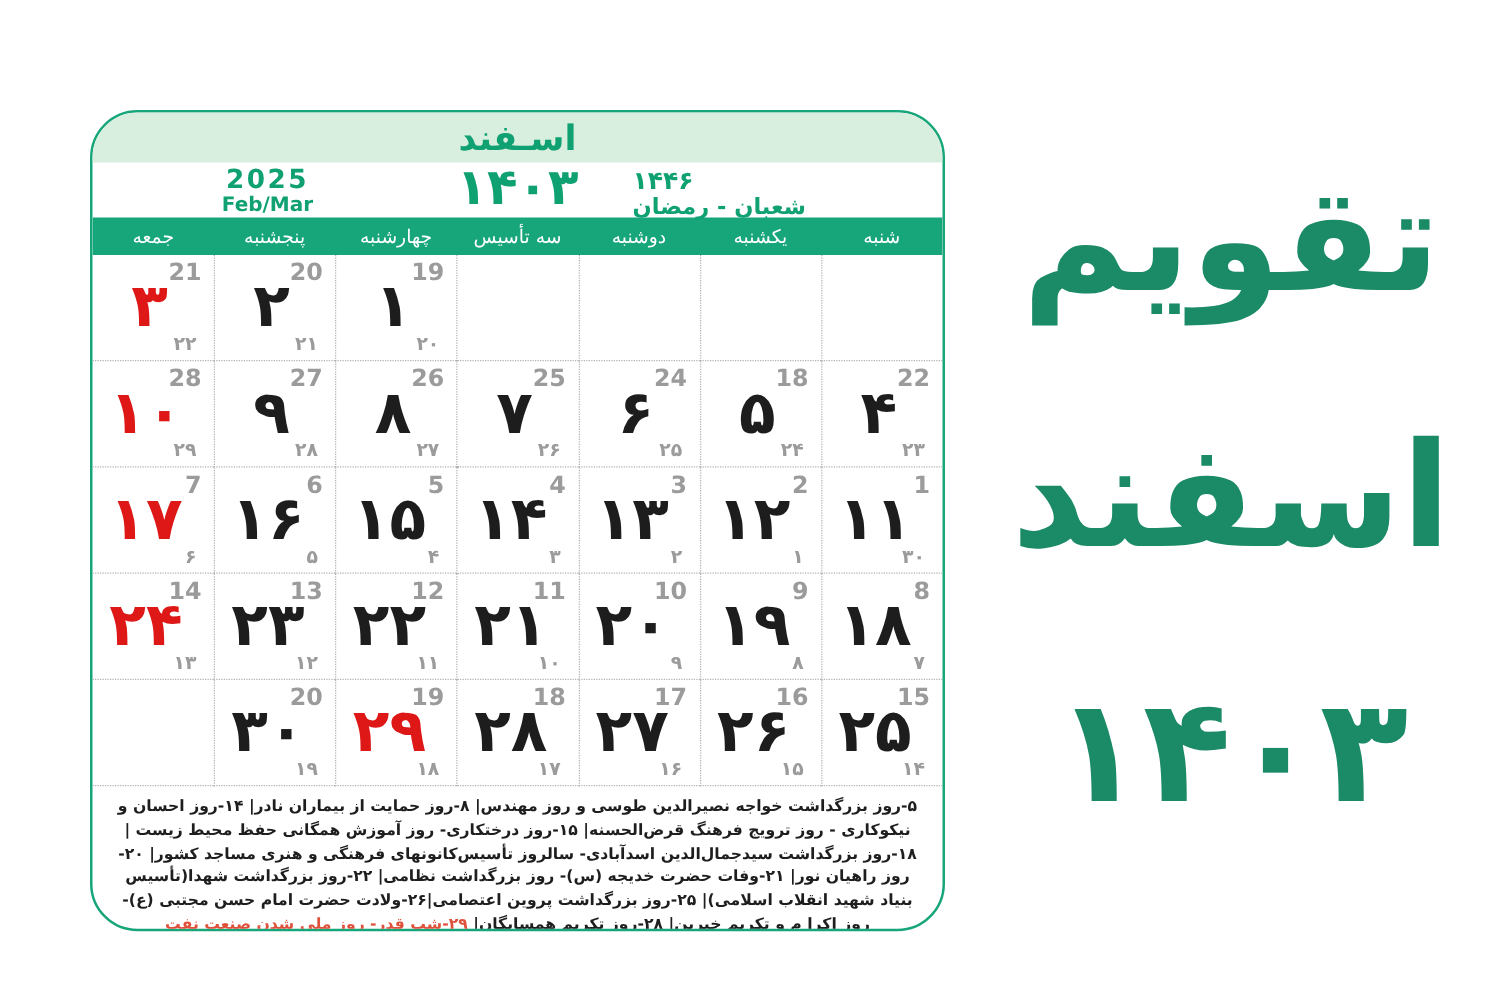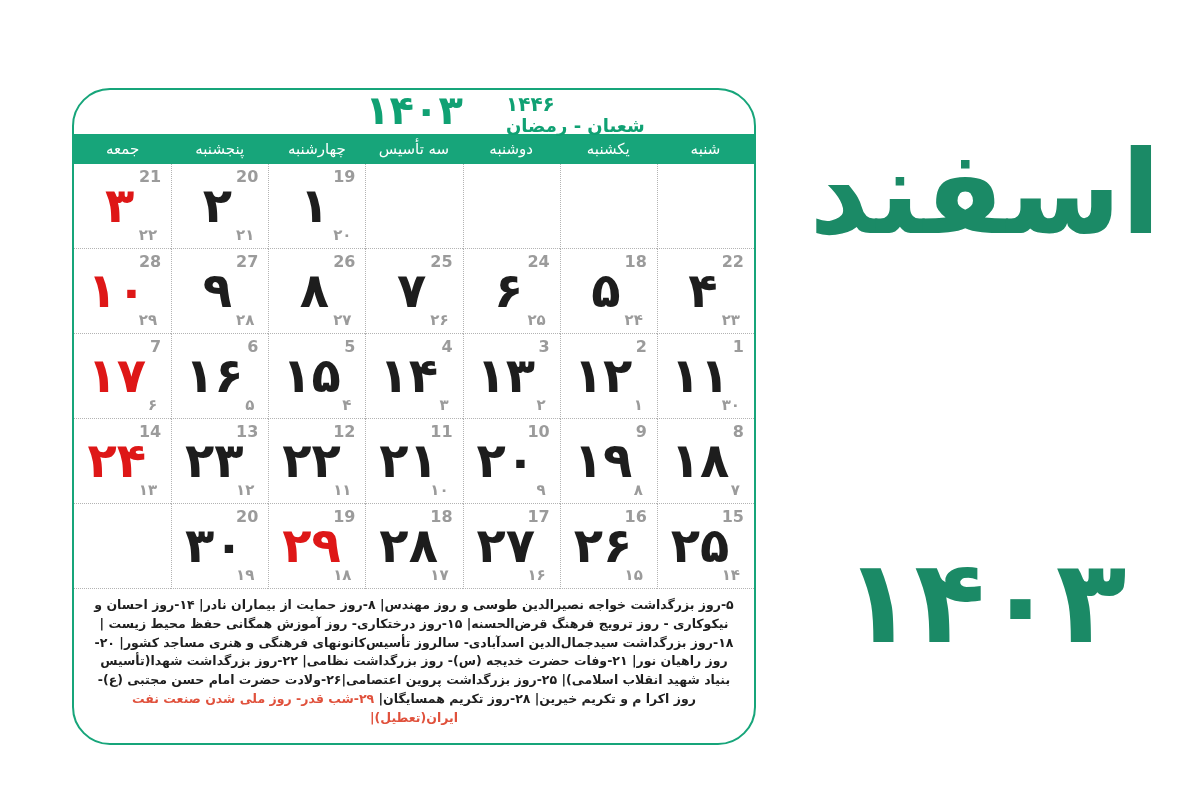--- a/index.html
+++ b/index.html
@@ -33,21 +33,21 @@
   .weekday { color:#ffffff; font-size:15px; font-weight:normal; display:flex;
              align-items:center; justify-content:center; }
 
   .grid { display:grid; grid-template-columns:repeat(7,1fr); grid-auto-rows:85px;
           direction:rtl; }
   .cell { position:relative; border-bottom:1.5px dotted #b3b3b3; }
   .cell:not(:nth-child(7n)) { border-left:1.5px dotted #b3b3b3; }
   .cell .main  { position:absolute; top:50%; left:50%; transform:translate(-60%,-52%);
                  font-size:48px; font-weight:bold; color:#1d1d1d; line-height:1; }
   .cell.holiday .main { color:#de1717; }
-  .cell .greg  { position:absolute; top:3px;  right:10px; font-size:16px;
+  .cell .greg  { position:absolute; top:3px;  right:10px; font-size:19px;
                  font-weight:bold; color:#9b9b9b; }
   .cell .hijri { position:absolute; bottom:4px; right:14px; font-size:15px;
                  font-weight:bold; color:#9b9b9b; }
 
   .footer { direction:rtl; text-align:center; padding:7px 15px 0 15px;
             font-size:12.5px; font-weight:bold; color:#1e1e1e; line-height:1.5; }
   .footer .red { color:#e0513c; }
 
   
   .side-title { position:absolute; left:775px; top:118px; width:420px; height:560px;
@@ -56,22 +56,29 @@
                 direction:rtl; }
   .side-line { font-size:116px; line-height:1.3; white-space:nowrap; }
 </style>
 </head>
 <body>
 
 <div class="stage">
 
   <div class="card">
 
+    <div class="month-band">
+      <span class="month-title">اسـفند</span>
+    </div>
 
     <div class="info-row">
+      <div class="greg-block">
+        <div class="greg-year">2025</div>
+        <div class="greg-months">Feb/Mar</div>
+      </div>
       <div class="jalali-year">۱۴۰۳</div>
       <div class="hijri-block">
         <div class="hijri-year">۱۴۴۶</div>
         <div class="hijri-months">شعبان - رمضان</div>
       </div>
     </div>
 
     <div class="weekday-row">
         <div class="weekday">شنبه</div>
         <div class="weekday">یکشنبه</div>
@@ -238,17 +245,18 @@
           <span class="hijri">۱۹</span>
         </div>
         <div class="cell"></div>
       </div>
 
     <div class="footer"><span>۵-روز بزرگداشت خواجه نصیرالدین طوسی و روز مهندس| ۸-روز حمایت از بیماران نادر| ۱۴-روز احسان و نیکوکاری - روز ترویج فرهنگ قرض‌الحسنه| ۱۵-روز درختکاری- روز آموزش همگانی حفظ محیط زیست | ۱۸-روز بزرگداشت سیدجمال‌الدین اسدآبادی- سالروز تأسیس‌کانونهای فرهنگی و هنری مساجد کشور| ۲۰-روز راهیان نور| ۲۱-وفات حضرت خدیجه (س)- روز بزرگداشت نظامی| ۲۲-روز بزرگداشت شهدا(تأسیس بنیاد شهید انقلاب اسلامی)| ۲۵-روز بزرگداشت پروین اعتصامی|۲۶-ولادت حضرت امام حسن مجتبی (ع)- روز اکرا م و تکریم خیرین| ۲۸-روز تکریم همسایگان| </span><span class="red">۲۹-شب قدر- روز ملی شدن صنعت نفت ایران(تعطیل)|</span></div>
 
   </div>
 
   <div class="side-title">
+    <div class="side-line">تقویم</div>
     <div class="side-line">اسفند</div>
     <div class="side-line">۱۴۰۳</div>
   </div>
 
 </div>
 
 </body></html>

